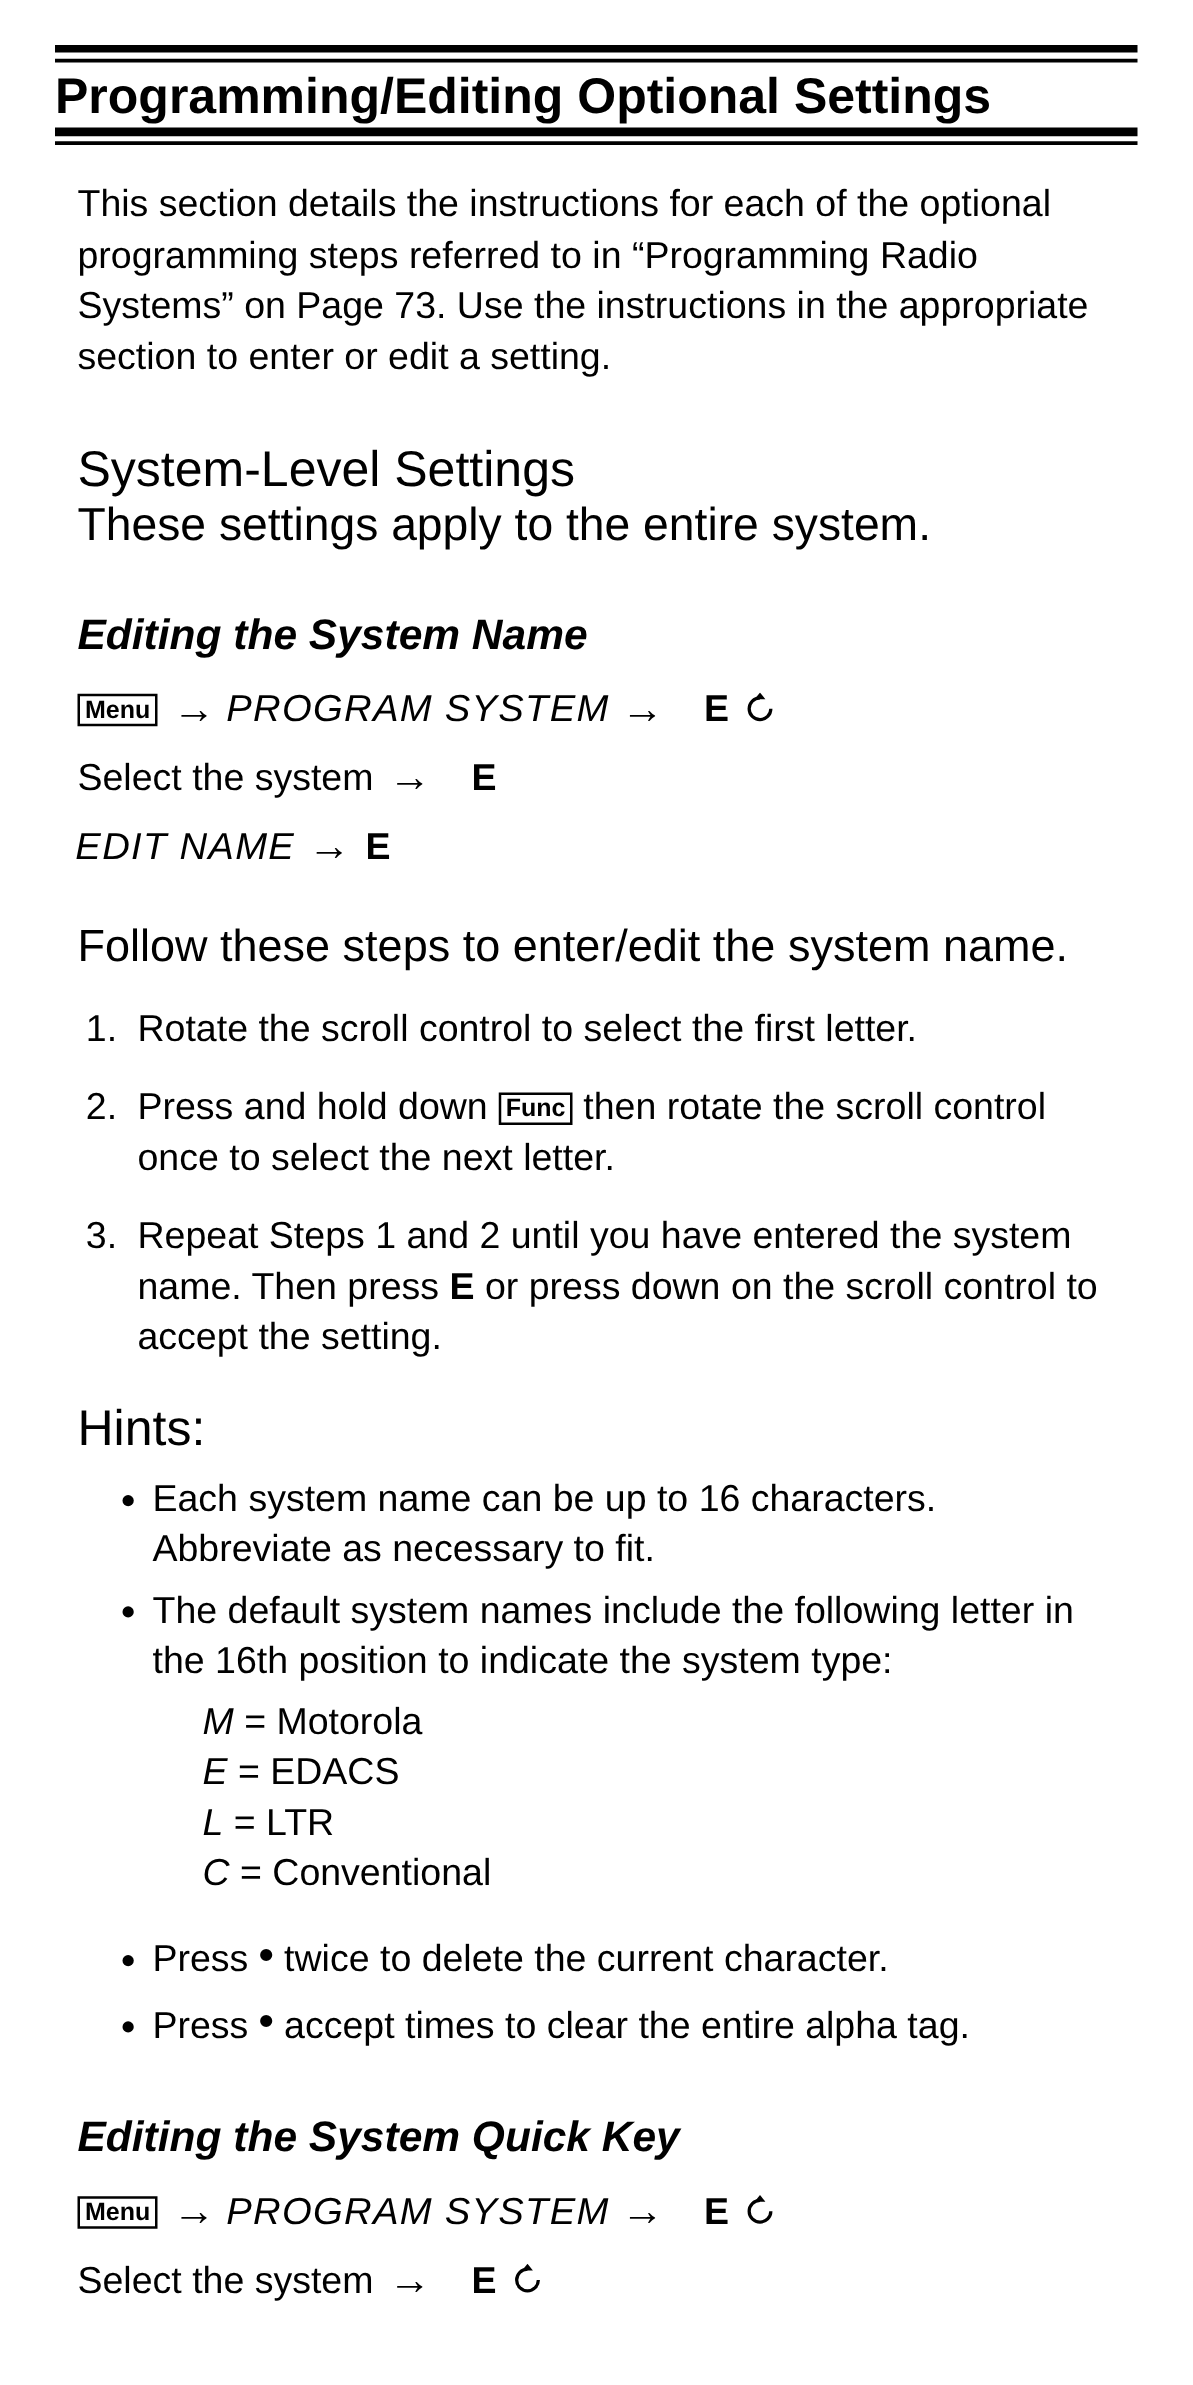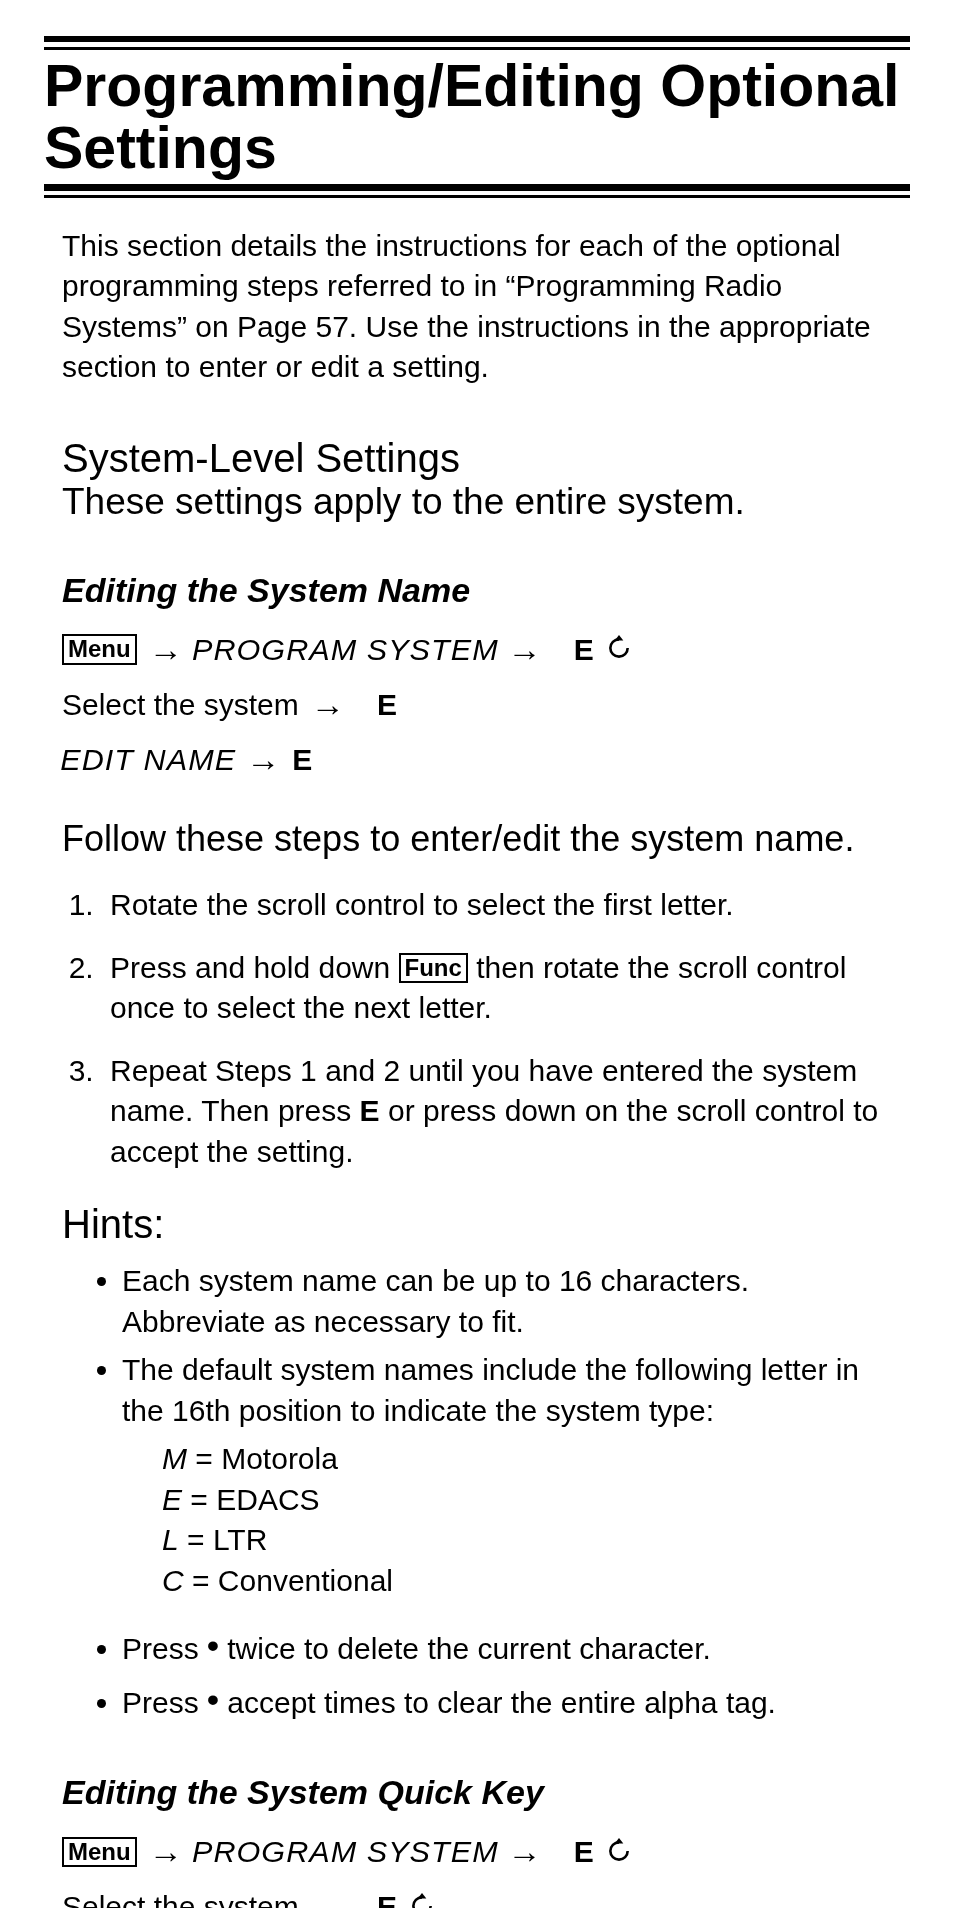--- a/index.html
+++ b/index.html
@@ -1,28 +1,28 @@
 <!DOCTYPE html>
 <html><head>
 <meta charset="utf-8">
 <style>
   * { box-sizing: border-box; margin: 0; padding: 0; }
   html, body { width: 954px; background: #fff; font-family: Arial, Helvetica, sans-serif; color: #000; }
   .page { width: 954px; padding: 36px 44px 40px 44px; }
   .rule { border-top: 6px solid #000; border-bottom: 4px solid #000; height: 14px; margin-bottom: 6px; }
   .rule.top { border-top-width: 6px; border-bottom-width: 3px; }
   .rule.under { border-top-width: 7px; border-bottom-width: 3px; margin-top: 4px; margin-bottom: 28px; }
-  h1.title { font-family: "Arial Narrow", Arial, sans-serif; font-stretch: condensed; font-weight: 700; font-size: 59px; letter-spacing: 0px; line-height: 1.05; margin: 4px 0 2px 0; text-align: left; }
+  h1.title { font-family: "Arial Narrow", Arial, sans-serif; font-stretch: condensed; font-weight: 700; font-size: 40px; letter-spacing: 0px; line-height: 1.05; margin: 4px 0 2px 0; text-align: left; }
   .intro { font-size: 30px; line-height: 1.35; margin: 0 8px 48px 18px; }
   h2.section { font-size: 40px; font-weight: 400; margin: 0 0 0 18px; }
   .section-sub { font-size: 37px; margin: 0 0 48px 18px; }
   h3.sub { font-size: 34px; font-style: italic; font-weight: 700; margin: 0 0 14px 18px; }
   .navline { margin: 0 0 4px 18px; font-size: 30px; line-height: 1.5; display: flex; flex-wrap: wrap; align-items: center; gap: 10px 12px; }
   .navline > span { display: inline-flex; align-items: center; }
-  .keycap { border: 2px solid #000; font-family: Arial, sans-serif; font-size: 24px; font-weight: 700; padding: 0 4px; line-height: 1.1; display: inline-block; }
+  .keycap { border: 2px solid #000; font-family: Arial, sans-serif; font-size: 20px; font-weight: 700; padding: 0 4px; line-height: 1.1; display: inline-block; }
   .arrow { font-size: 34px; font-weight: 400; }
   .lcd { font-family: Arial, sans-serif; font-style: italic; font-weight: 400; letter-spacing: 1px; transform: scaleX(1.02); display:inline-block; }
   .ebold { font-weight: 700; font-family: Arial; }
   .rotate { font-size: 30px; display:inline-block; position:relative; top:-1px; }
   .body-p { font-size: 36px; line-height: 1.35; margin: 30px 0 22px 18px; }
   ol.steps { list-style: decimal; margin: 0 20px 30px 58px; font-size: 30px; line-height: 1.35; }
   ol.steps li { padding-left: 8px; margin-bottom: 22px; }
   .inline-keycap { vertical-align: 2px; }
   .hints-label { font-size: 40px; margin: 0 0 14px 18px; }
   ul.bullets { list-style: disc; margin: 0 30px 8px 78px; font-size: 30px; line-height: 1.35; }
@@ -35,21 +35,21 @@
 </style>
 </head>
 <body>
 
 <div class="page">
 
   <div class="rule top"></div>
   <h1 class="title">Programming/Editing Optional Settings</h1>
   <div class="rule under"></div>
 
-  <p class="intro">This section details the instructions for each of the optional programming steps referred to in “Programming Radio Systems” on Page 57. Use the instructions in the appropriate section to enter or edit a setting.</p>
+  <p class="intro">This section details the instructions for each of the optional programming steps referred to in “Programming Radio Systems” on Page 73. Use the instructions in the appropriate section to enter or edit a setting.</p>
 
   <h2 class="section">System-Level Settings</h2>
   <p class="section-sub">These settings apply to the entire system.</p>
 
   <h3 class="sub">Editing the System Name</h3>
 
   <div class="navline">
     <span class="keycap">Menu</span>
     <span class="arrow">→</span>
     <span class="lcd">PROGRAM SYSTEM</span>

